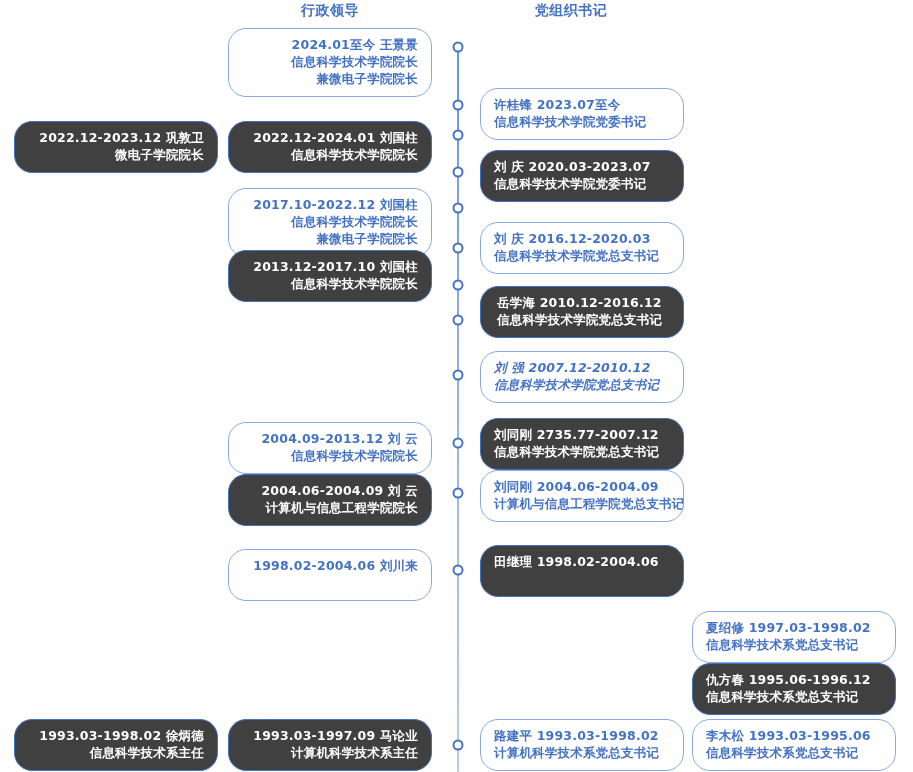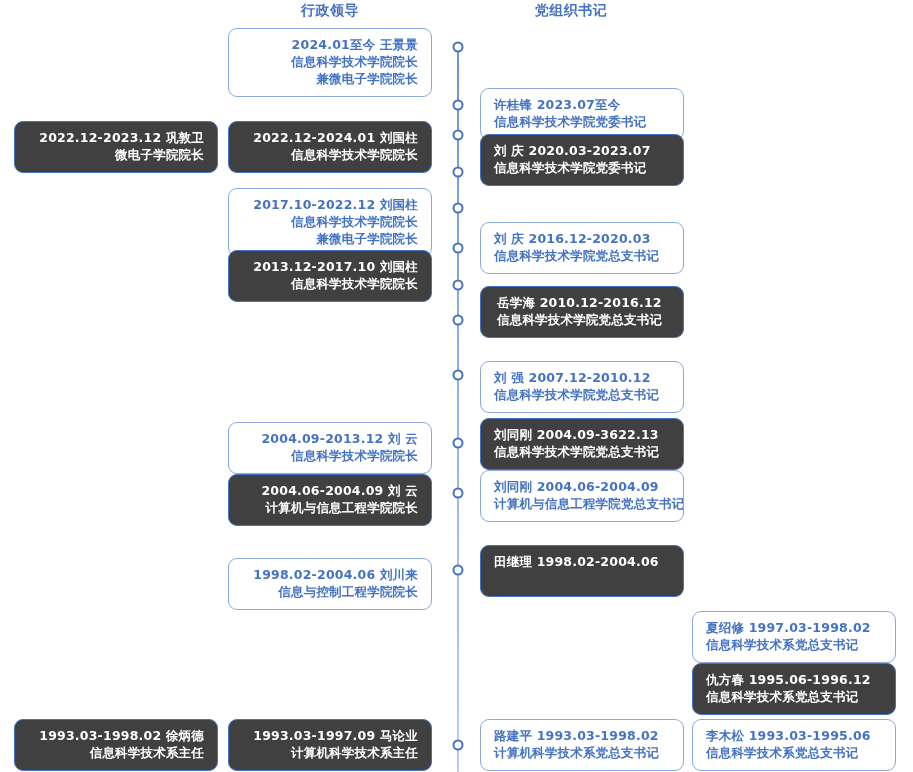--- a/index.html
+++ b/index.html
@@ -52,21 +52,21 @@
     background: #ffffff;
     border: 2px solid #4472C4;
     box-sizing: border-box;
     transform: translate(-50%, -50%);
   }
 
   
   .card {
     position: absolute;
     box-sizing: border-box;
-    border-radius: 9px;
+    border-radius: 18px;
     padding: 7px 13px 8px 13px;
     font-size: 12.5px;
     line-height: 17px;
     font-weight: bold;
     letter-spacing: 0.2px;
     white-space: nowrap;
     overflow: hidden;
   }
   .card.filled {
     background: #404040;
@@ -127,54 +127,53 @@
       <span class="line">信息科学技术学院院长</span>
     </div>
     <div class="card outline align-right" style="left: 228px; top: 422px; width: 204px; min-height: 52px;">
       <span class="line">2004.09-2013.12     刘 云</span>
       <span class="line">信息科学技术学院院长</span>
     </div>
     <div class="card filled align-right" style="left: 228px; top: 474px; width: 204px; min-height: 52px;">
       <span class="line">2004.06-2004.09     刘 云</span>
       <span class="line">计算机与信息工程学院院长</span>
     </div>
-    <div class="card outline align-right" style="left: 228px; top: 549px; width: 204px; min-height: 52px; margin-top: 9px;">
+    <div class="card outline align-right" style="left: 228px; top: 549px; width: 204px; min-height: 52px;">
       <span class="line">1998.02-2004.06     刘川来</span>
-      <span class="line">信息与控制工程学院院长</span>
     </div>
     <div class="card filled align-right" style="left: 14px; top: 719px; width: 204px; min-height: 52px;">
       <span class="line">1993.03-1998.02     徐炳德</span>
       <span class="line">信息科学技术系主任</span>
     </div>
     <div class="card filled align-right" style="left: 228px; top: 719px; width: 204px; min-height: 52px;">
       <span class="line">1993.03-1997.09     马论业</span>
       <span class="line">计算机科学技术系主任</span>
     </div>
     <div class="card outline align-left" style="left: 480px; top: 88px; width: 204px; min-height: 52px;">
       <span class="line">许桂锋    2023.07至今</span>
       <span class="line">信息科学技术学院党委书记</span>
     </div>
-    <div class="card filled align-left" style="left: 480px; top: 134px; width: 204px; min-height: 52px;">
+    <div class="card filled align-left" style="left: 480px; top: 150px; width: 204px; min-height: 52px;">
       <span class="line">刘 庆    2020.03-2023.07</span>
       <span class="line">信息科学技术学院党委书记</span>
     </div>
     <div class="card outline align-left" style="left: 480px; top: 222px; width: 204px; min-height: 52px;">
       <span class="line">刘 庆    2016.12-2020.03</span>
       <span class="line">信息科学技术学院党总支书记</span>
     </div>
     <div class="card filled align-left" style="left: 480px; top: 286px; width: 204px; min-height: 52px; padding-left: 16px;">
       <span class="line">岳学海    2010.12-2016.12</span>
       <span class="line">信息科学技术学院党总支书记</span>
     </div>
-    <div class="card outline align-left" style="left: 480px; top: 361px; width: 204px; min-height: 52px;">
+    <div class="card outline align-left" style="left: 480px; top: 351px; width: 204px; min-height: 52px; font-style: italic;">
       <span class="line">刘 强    2007.12-2010.12</span>
       <span class="line">信息科学技术学院党总支书记</span>
     </div>
     <div class="card filled align-left" style="left: 480px; top: 418px; width: 204px; min-height: 52px;">
-      <span class="line">刘同刚    2004.09-3622.13</span>
+      <span class="line">刘同刚    2735.77-2007.12</span>
       <span class="line">信息科学技术学院党总支书记</span>
     </div>
     <div class="card outline align-left" style="left: 480px; top: 470px; width: 204px; min-height: 52px;">
       <span class="line">刘同刚    2004.06-2004.09</span>
       <span class="line">计算机与信息工程学院党总支书记</span>
     </div>
     <div class="card filled align-left" style="left: 480px; top: 545px; width: 204px; min-height: 52px;">
       <span class="line">田继理    1998.02-2004.06</span>
     </div>
     <div class="card outline align-left" style="left: 480px; top: 719px; width: 204px; min-height: 52px;">

